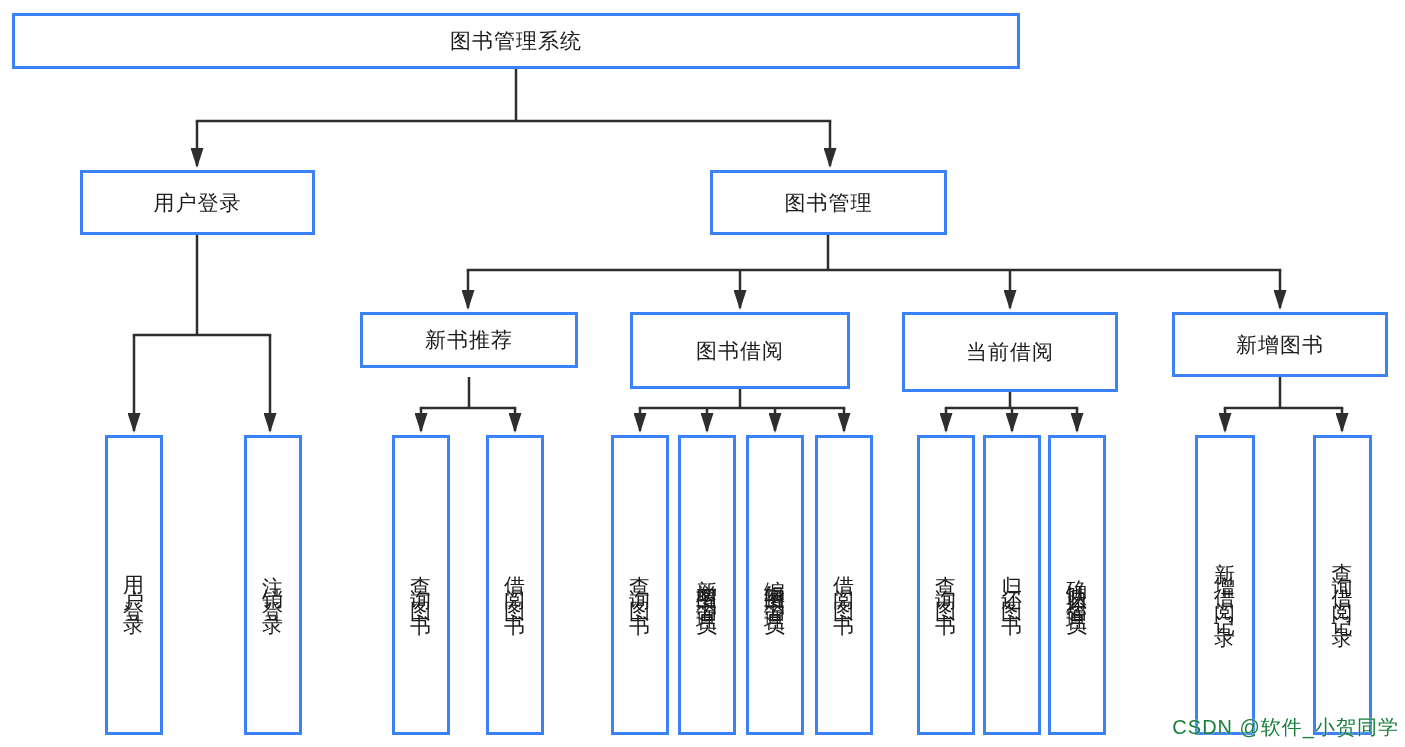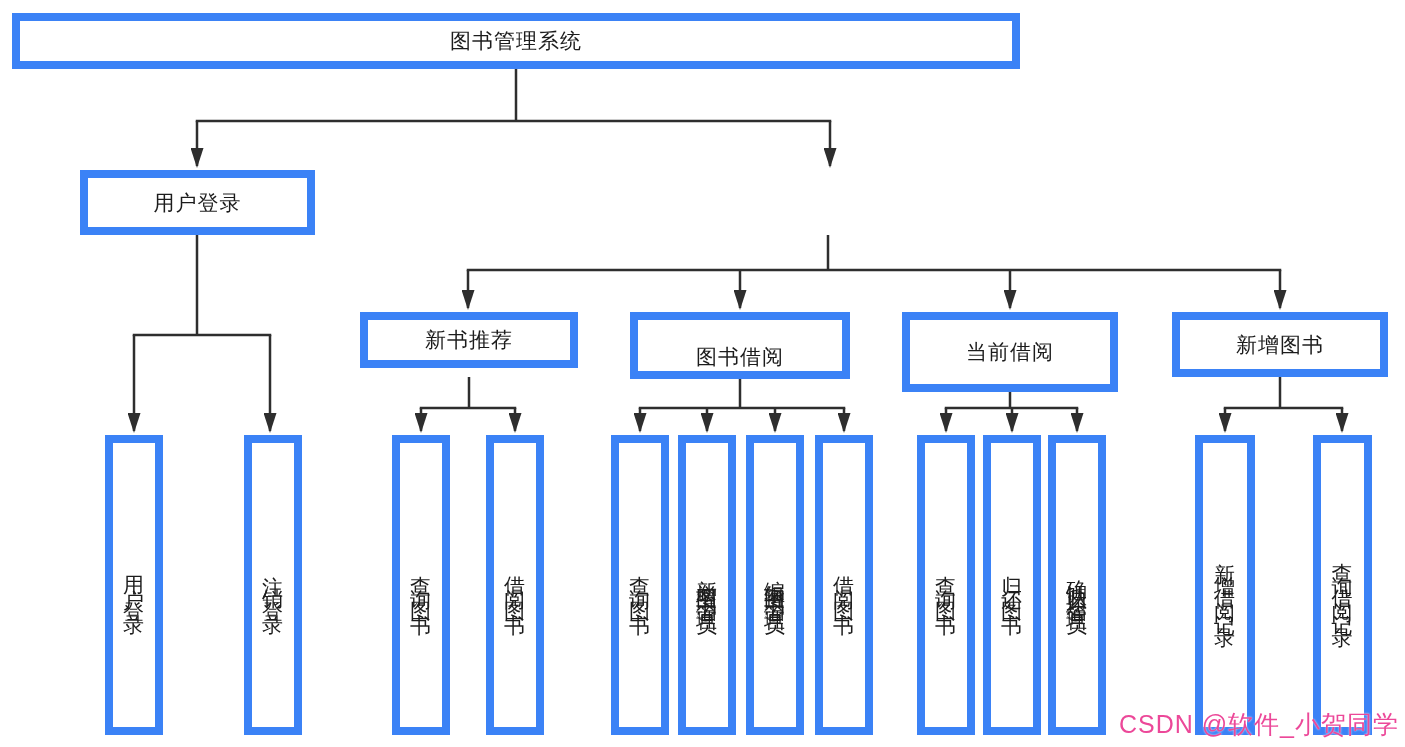--- a/index.html
+++ b/index.html
@@ -17,21 +17,21 @@
   }
   #connectors {
     position: absolute;
     left: 0; top: 0;
     width: 1405px;
     height: 747px;
   }
   .box {
     position: absolute;
     box-sizing: border-box;
-    border: 8px solid #3b82f6;
+    border: 3px solid #3b82f6;
     background: #ffffff;
     display: flex;
     align-items: center;
     justify-content: center;
     color: #1c1c1c;
   }
   .hbox {
     font-size: 21px;
     letter-spacing: 1px;
   }
@@ -43,22 +43,22 @@
     line-height: 1;
     white-space: nowrap;
   }
   .leafbox.long .vtext {
     letter-spacing: 5px;
   }
   #watermark {
     position: absolute;
     right: 6px;
     bottom: 6px;
-    font-size: 25px;
-    color: #ec4899;
+    font-size: 20px;
+    color: #15803d;
     text-shadow: 0 0 2px rgba(255,255,255,0.9);
     letter-spacing: 1px;
     pointer-events: none;
   }
 </style>
 </head>
 <body>
 
 <div id="canvas">
 
@@ -112,25 +112,28 @@
     </g>
   </svg>
 
   <div class="box hbox" style="left:12px; top:13px; width:1008px; height:56px;">
     <span>图书管理系统</span>
   </div>
 
   <div class="box hbox" style="left:80px; top:170px; width:235px; height:65px;">
     <span>用户登录</span>
   </div>
+  <div class="box hbox" style="left:710px; top:170px; width:237px; height:65px;">
+    <span>图书管理</span>
+  </div>
 
   <div class="box hbox" style="left:360px; top:312px; width:218px; height:56px;">
     <span>新书推荐</span>
   </div>
-  <div class="box hbox" style="left:630px; top:312px; width:220px; height:67px;align-items:flex-end;">
+  <div class="box hbox" style="left:630px; top:312px; width:220px; height:77px;">
     <span>图书借阅</span>
   </div>
   <div class="box hbox" style="left:902px; top:312px; width:216px; height:80px;">
     <span>当前借阅</span>
   </div>
   <div class="box hbox" style="left:1172px; top:312px; width:216px; height:65px;">
     <span>新增图书</span>
   </div>
 
   <div class="box leafbox" style="left:105px; top:435px; width:58px; height:300px;">

